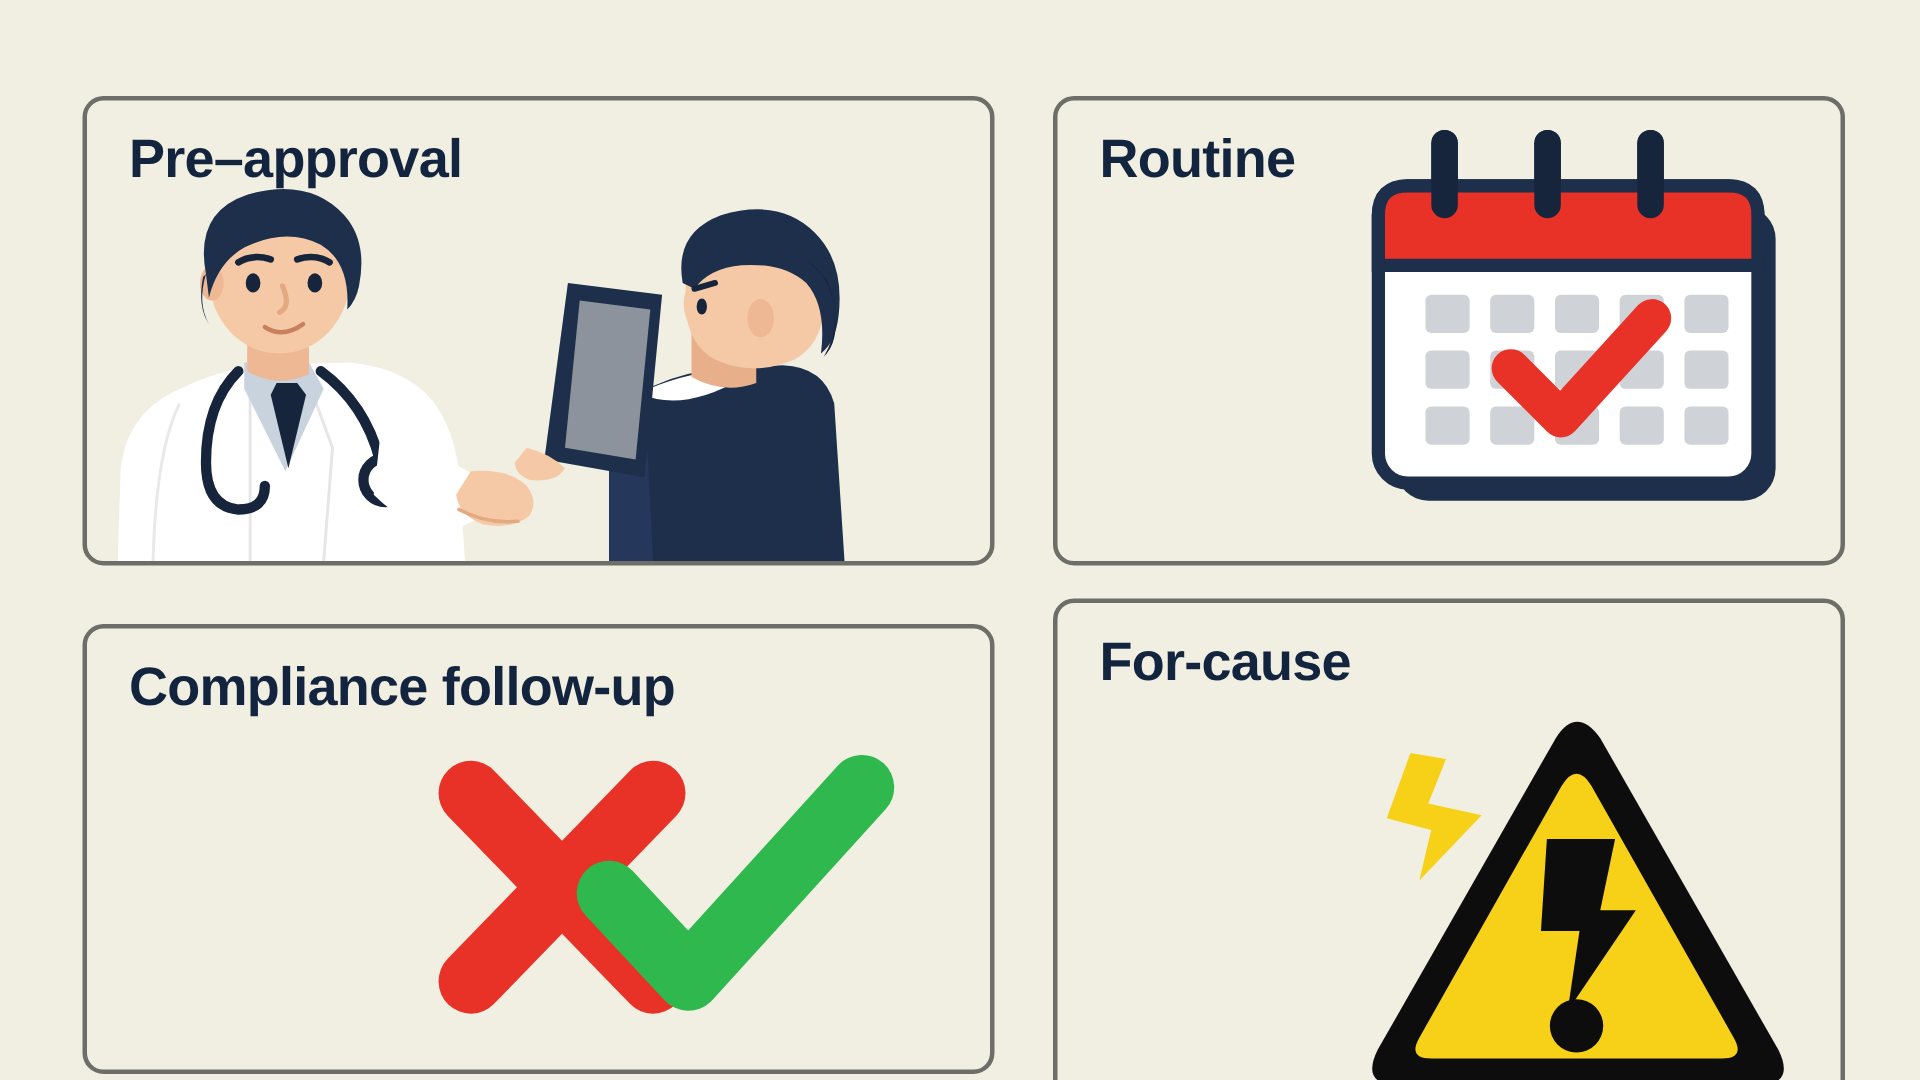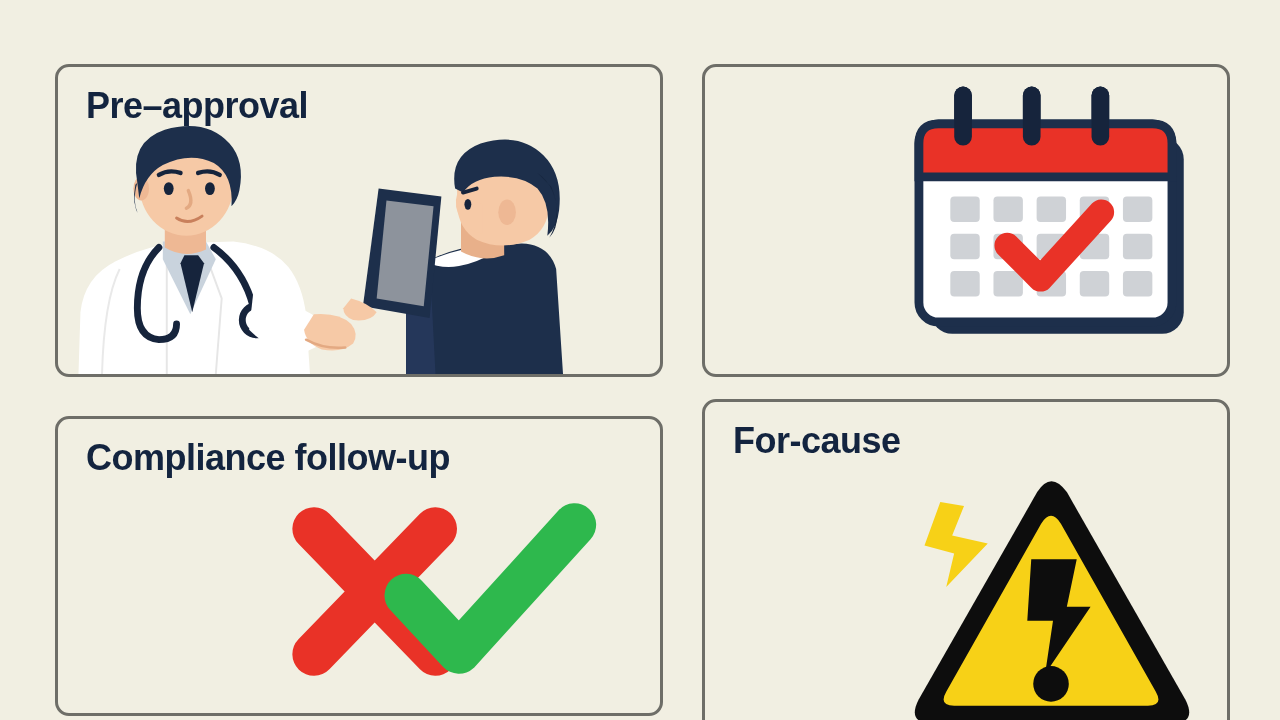--- a/index.html
+++ b/index.html
@@ -115,20 +115,21 @@
           <path d="M324 124 L388 132 L376 256 L308 244 Z" fill="#1d2f4b"></path>
           <path d="M332 136 L380 142 L370 244 L322 236 Z" fill="#8d939c"></path>
         </g>
 
         <path d="M296 236 Q312 240 322 250 Q316 260 298 258 Q288 254 288 246 Z" fill="#f6c9a6"></path>
       </g>
     </svg>
   </div>
 
   <div class="panel tr">
+    <div class="panel-title">Routine</div>
 
     <svg class="art" viewBox="0 0 528 313">
       <g>
 
         <rect x="228" y="72" width="258" height="200" rx="22" fill="#1d2f4b"></rect>
 
         <g fill="#16243c">
           <rect x="252" y="20" width="18" height="60" rx="9"></rect>
           <rect x="322" y="20" width="18" height="60" rx="9"></rect>
           <rect x="392" y="20" width="18" height="60" rx="9"></rect>

